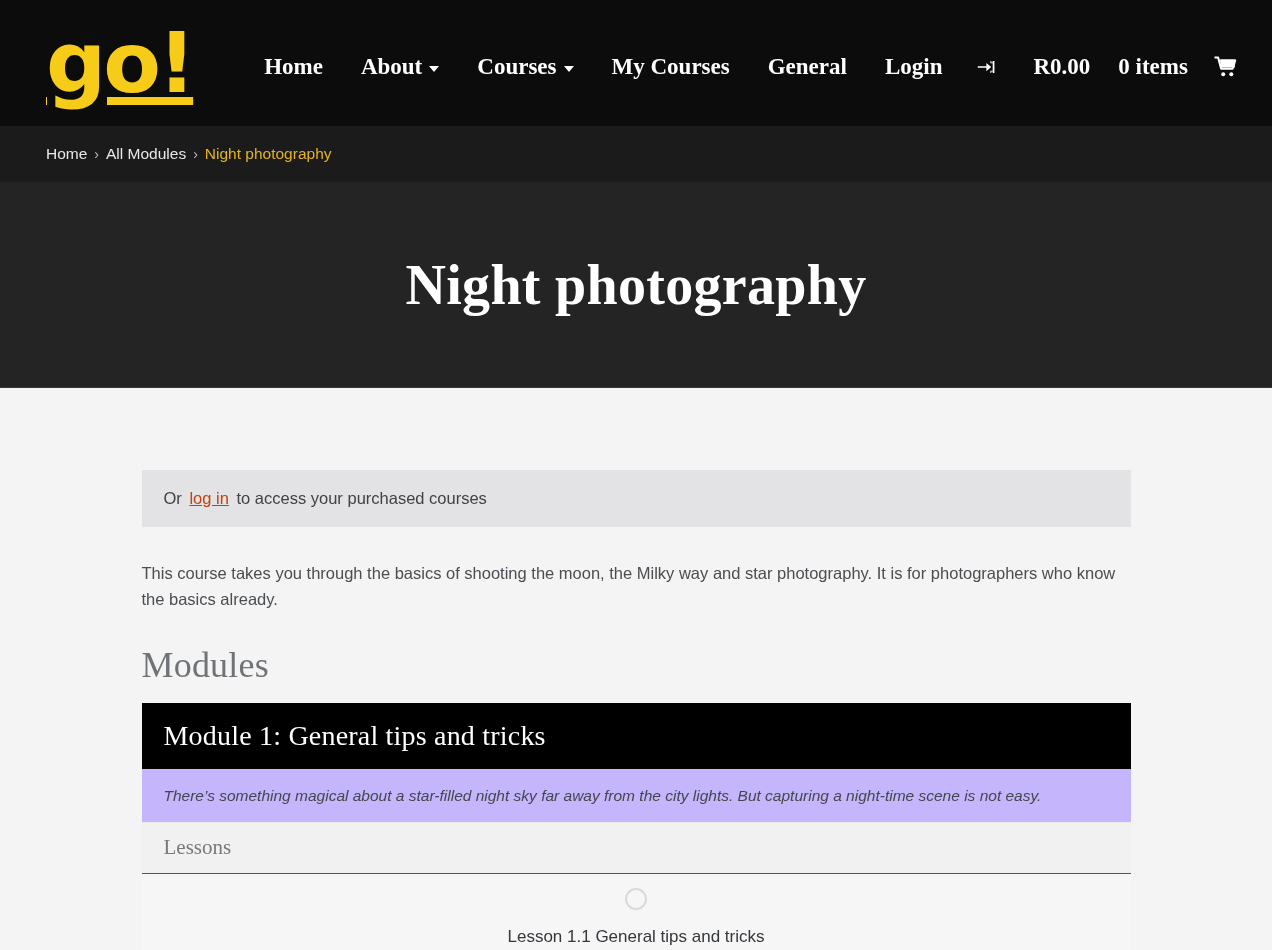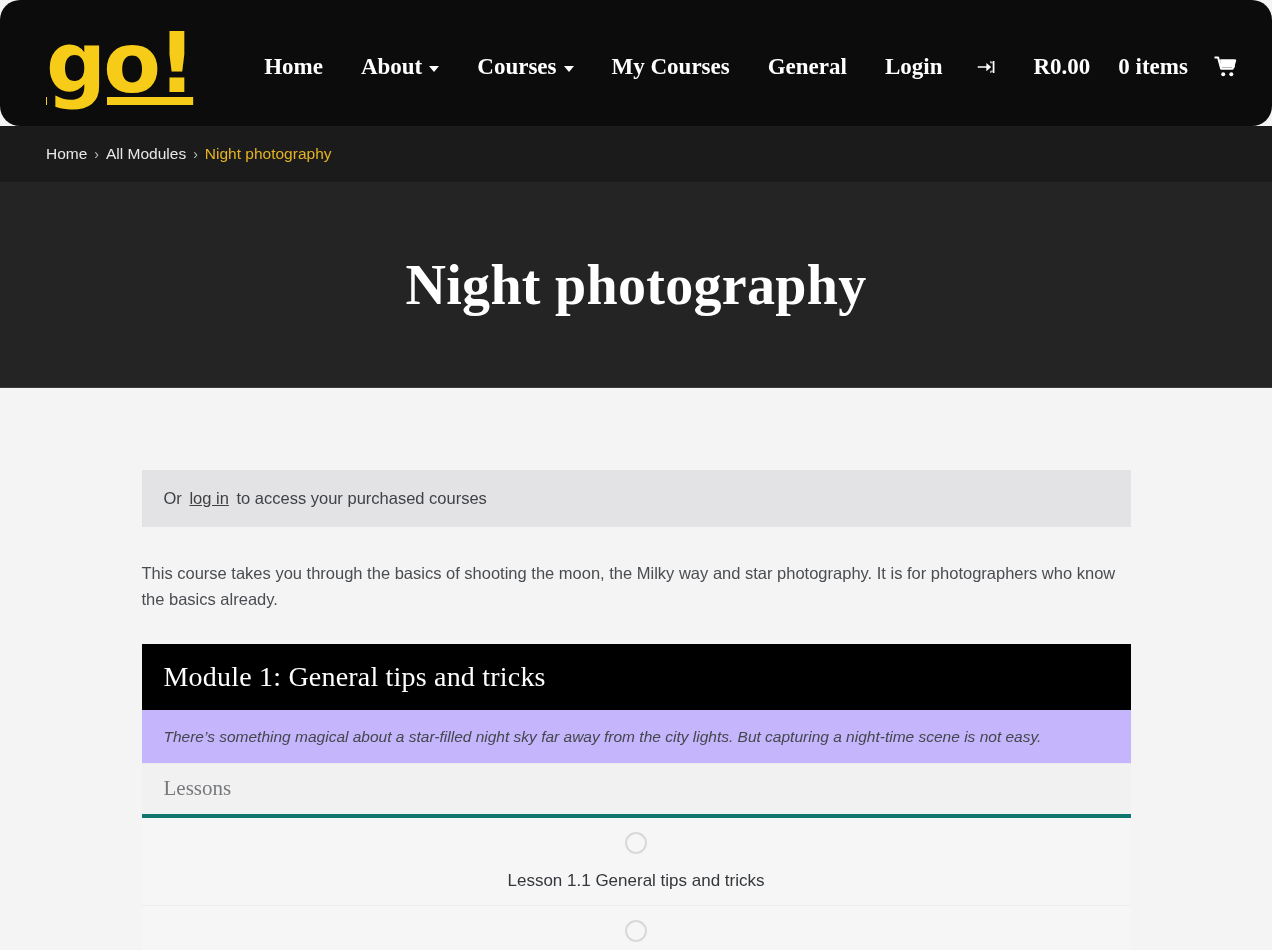--- a/index.html
+++ b/index.html
@@ -17,21 +17,20 @@
     -webkit-font-smoothing: antialiased;
   }
 
   
   .navbar {
     background: #0c0c0c;
     height: 126px;
     display: flex;
     align-items: center;
     padding: 8px 24px 0 46px;
-    border-radius: 20px;
   }
 
   .logo {
     font-family: "DejaVu Sans", sans-serif;
     font-weight: bold;
     font-size: 84px;
     line-height: 0.9;
     color: #f7cc19;
     letter-spacing: -3px;
     margin-right: 52px;
@@ -146,21 +145,21 @@
 
   .notice {
     background: #e3e3e5;
     padding: 19px 22px;
     font-size: 16.5px;
     color: #3f4246;
     margin-bottom: 34px;
   }
 
   .notice a {
-    color: #404040;
+    color: #c2410c;
     text-decoration: underline;
     margin: 0 3px;
   }
 
   .course-desc {
     font-size: 16.5px;
     line-height: 1.55;
     color: #4a4d51;
     margin-bottom: 32px;
     max-width: 980px;
@@ -201,21 +200,21 @@
     background: #c4b5fd;
     border-bottom: 1px solid #e9e9e9;
   }
 
   .lessons-header {
     font-family: "Liberation Serif", serif;
     font-size: 21px;
     color: #77797d;
     padding: 12px 22px 13px;
     background: #f1f1f1;
-    border-bottom: 4px solid #0f766e;
+    border-bottom: 1px solid #0f766e;
   }
 
   .lesson-row {
     display: flex;
     align-items: center;
     gap: 17px;
     padding: 14px 22px;
     background: #f6f6f6;
     border-bottom: 1px solid #ededed;
     cursor: pointer;
@@ -301,20 +300,21 @@
 <div class="content">
 
   <div class="notice">
     <span>Or</span>
     <a href="#">log in</a>
     <span>to access your purchased courses</span>
   </div>
 
   <p class="course-desc">This course takes you through the basics of shooting the moon, the Milky way and star photography. It is for photographers who know the basics already.</p>
 
+  <h2 class="modules-heading">Modules</h2>
 
   <div class="module-card">
     <div class="module-header">
       <span class="module-title">Module 1: General tips and tricks</span>
     </div>
 
     <div class="module-desc">There’s something magical about a star-filled night sky far away from the city lights. But capturing a night-time scene is not easy.</div>
 
     <div class="lessons-header">Lessons</div>
 

